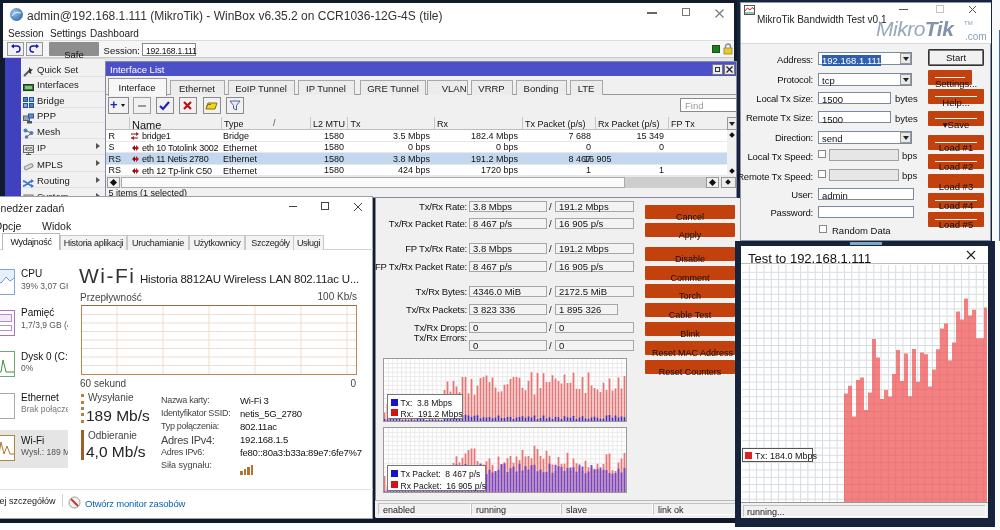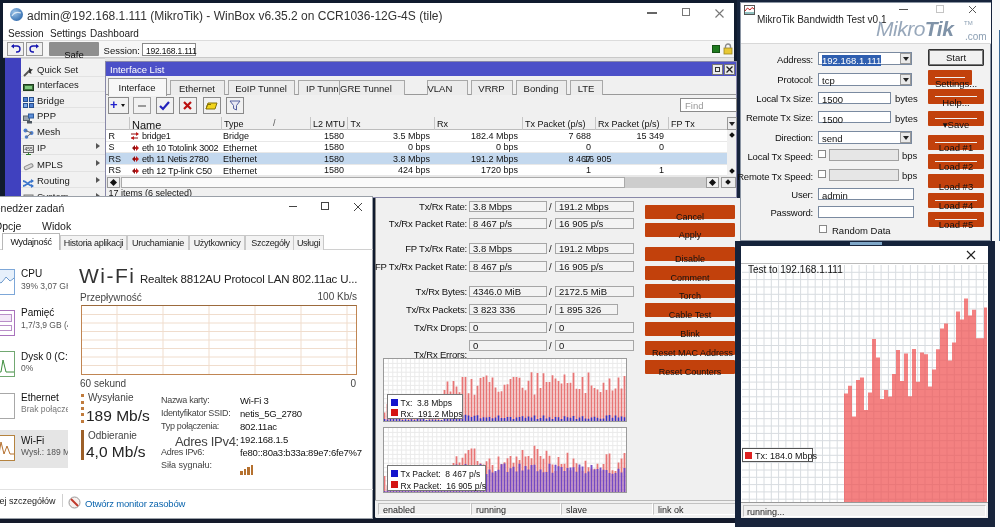--- a/index.html
+++ b/index.html
@@ -148,21 +148,21 @@
 <div class="a tx" style="left:549px;top:285.5px;font-size:9.5px;color:#111">/</div>
 <div class="a fld tx" style="left:555px;top:285.5px;width:79px;height:11px;line-height:10px">2172.5 MiB</div>
 <div class="a tx" style="right:533px;top:304.0px;font-size:9.5px;color:#111;letter-spacing:-0.2px">Tx/Rx Packets:</div>
 <div class="a fld tx" style="left:469px;top:303.5px;width:78px;height:11px;line-height:10px">3 823 336</div>
 <div class="a tx" style="left:549px;top:303.5px;font-size:9.5px;color:#111">/</div>
 <div class="a fld tx" style="left:555px;top:303.5px;width:63px;height:11px;line-height:10px">1 895 326</div>
 <div class="a tx" style="right:533px;top:322.0px;font-size:9.5px;color:#111;letter-spacing:-0.2px">Tx/Rx Drops:</div>
 <div class="a fld tx" style="left:469px;top:321.5px;width:78px;height:11px;line-height:10px">0</div>
 <div class="a tx" style="left:549px;top:321.5px;font-size:9.5px;color:#111">/</div>
 <div class="a fld tx" style="left:555px;top:321.5px;width:79px;height:11px;line-height:10px">0</div>
-<div class="a tx" style="right:533px;top:349px;font-size:9.5px;color:#111;letter-spacing:-0.2px">Tx/Rx Errors:</div>
+<div class="a tx" style="right:533px;top:332px;font-size:9.5px;color:#111;letter-spacing:-0.2px">Tx/Rx Errors:</div>
 <div class="a fld tx" style="left:469px;top:339.5px;width:78px;height:11px;line-height:10px">0</div>
 <div class="a tx" style="left:549px;top:339.5px;font-size:9.5px;color:#111">/</div>
 <div class="a fld tx" style="left:555px;top:339.5px;width:79px;height:11px;line-height:10px">0</div>
 <div class="a" style="left:383px;top:358px;width:244px;height:64px;background:#fff;border:1px solid #9a9a9a">
 <svg width="242" height="62">
       <path d="M0 4.4H242M0 8.8H242M0 13.2H242M0 17.6H242M0 22.0H242M0 26.4H242M0 30.8H242M0 35.2H242M0 39.6H242M0 44.0H242M0 48.4H242M0 52.8H242M0 57.2H242M4.4 0V62M8.8 0V62M13.2 0V62M17.6 0V62M22.0 0V62M26.4 0V62M30.8 0V62M35.2 0V62M39.6 0V62M44.0 0V62M48.4 0V62M52.8 0V62M57.2 0V62M61.6 0V62M66.0 0V62M70.4 0V62M74.8 0V62M79.2 0V62M83.6 0V62M88.0 0V62M92.4 0V62M96.8 0V62M101.2 0V62M105.6 0V62M110.0 0V62M114.4 0V62M118.8 0V62M123.2 0V62M127.6 0V62M132.0 0V62M136.4 0V62M140.8 0V62M145.2 0V62M149.6 0V62M154.0 0V62M158.4 0V62M162.8 0V62M167.2 0V62M171.6 0V62M176.0 0V62M180.4 0V62M184.8 0V62M189.2 0V62M193.6 0V62M198.0 0V62M202.4 0V62M206.8 0V62M211.2 0V62M215.6 0V62M220.0 0V62M224.4 0V62M228.8 0V62M233.2 0V62M237.6 0V62" stroke="#eaeaea" stroke-width="1"></path>
       <path d="M0.5 62V53.4M3.5 62V45.0M6.5 62V58.1M9.5 62V46.6M12.5 62V55.0M15.5 62V47.8M18.5 62V49.5M21.5 62V60.8M24.5 62V50.1M27.5 62V48.2M30.5 62V54.5M33.5 62V54.3M36.5 62V45.5M39.5 62V45.0M42.5 62V60.8M45.5 62V50.6M48.5 62V45.5M51.5 62V47.0M54.5 62V51.9M57.5 62V60.8M60.5 62V30.9M63.5 62V22.4M66.5 62V32.6M69.5 62V21.9M72.5 62V27.5M75.5 62V33.2M78.5 62V18.0M81.5 62V17.9M84.5 62V34.3M87.5 62V19.9M90.5 62V35.8M93.5 62V26.8M96.5 62V18.9M99.5 62V18.0M102.5 62V16.6M105.5 62V22.9M108.5 62V18.6M111.5 62V28.4M114.5 62V32.7M117.5 62V32.3M120.5 62V25.8M123.5 62V25.2M126.5 62V19.9M129.5 62V18.0M132.5 62V18.1M135.5 62V18.7M138.5 62V28.8M141.5 62V31.3M144.5 62V21.7M147.5 62V13.2M150.5 62V35.5M153.5 62V14.1M156.5 62V28.9M159.5 62V14.3M162.5 62V23.0M165.5 62V23.0M168.5 62V16.2M171.5 62V19.4M174.5 62V21.9M177.5 62V24.5M180.5 62V15.4M183.5 62V24.0M186.5 62V23.7M189.5 62V13.7M192.5 62V29.8M195.5 62V29.9M198.5 62V18.1M201.5 62V33.9M204.5 62V13.6M207.5 62V26.5M210.5 62V29.0M213.5 62V30.4M216.5 62V32.9M219.5 62V23.8M222.5 62V31.0M225.5 62V19.5M228.5 62V31.5M231.5 62V29.4M234.5 62V18.4M237.5 62V29.5M240.5 62V16.9" stroke="#e87575" stroke-width="1.8"></path>
       <path d="M0.5 62V60.1M3.5 62V60.4M6.5 62V59.6M9.5 62V59.9M12.5 62V59.7M15.5 62V60.0M18.5 62V61.0M21.5 62V60.2M24.5 62V61.1M27.5 62V60.3M30.5 62V61.0M33.5 62V60.1M36.5 62V60.3M39.5 62V60.0M42.5 62V60.9M45.5 62V60.7M48.5 62V60.5M51.5 62V60.7M54.5 62V61.0M57.5 62V60.9M60.5 62V57.7M63.5 62V57.8M66.5 62V56.0M69.5 62V57.7M72.5 62V59.6M75.5 62V58.5M78.5 62V56.6M81.5 62V55.8M84.5 62V56.5M87.5 62V57.9M90.5 62V56.7M93.5 62V56.3M96.5 62V59.2M99.5 62V58.3M102.5 62V58.4M105.5 62V57.9M108.5 62V59.3M111.5 62V58.4M114.5 62V56.4M117.5 62V59.1M120.5 62V59.0M123.5 62V58.1M126.5 62V58.0M129.5 62V60.0M132.5 62V58.5M135.5 62V57.9M138.5 62V57.3M141.5 62V58.8M144.5 62V57.4M147.5 62V58.5M150.5 62V56.4M153.5 62V59.9M156.5 62V59.0M159.5 62V56.4M162.5 62V59.6M165.5 62V58.2M168.5 62V59.9M171.5 62V57.9M174.5 62V58.3M177.5 62V60.1M180.5 62V57.3M183.5 62V58.2M186.5 62V58.8M189.5 62V57.0M192.5 62V60.1M195.5 62V58.4M198.5 62V57.3M201.5 62V59.4M204.5 62V59.8M207.5 62V58.4M210.5 62V57.8M213.5 62V58.7M216.5 62V59.8M219.5 62V59.4M222.5 62V56.5M225.5 62V56.0M228.5 62V58.8M231.5 62V56.5M234.5 62V58.6M237.5 62V57.5M240.5 62V58.2" stroke="#3434c8" stroke-width="1.6"></path>
     </svg></div>
 <div class="a" style="left:386.5px;top:394px;width:76px;height:25px;background:#fff;border:1px solid #777">
@@ -205,22 +205,22 @@
   </div>
 <div class="a" style="left:724px;top:63.5px;width:11px;height:11px;background:#ececec;border:1px solid #777"></div>
 <svg class="a" style="left:726px;top:65.5px" width="7" height="7">
     <path d="M0.5 0.5 L6.5 6.5 M6.5 0.5 L0.5 6.5" stroke="#222" stroke-width="1.3"></path>
   </svg>
 <div class="a" style="left:106px;top:76px;width:630px;height:19px;border-bottom:1px solid #999"></div>
 <div class="a tx" style="left:107.5px;top:78px;width:59px;height:18px;background:#f7f7f7;border:1px solid #999;border-bottom:none;text-align:center;font-size:9.5px;color:#111;padding-top:3px;z-index:2">Interface</div>
 <div class="a tx" style="left:169.5px;top:80px;width:55px;height:15px;background:#ececec;border:1px solid #a8a8a8;border-bottom:none;text-align:center;font-size:9.5px;color:#222;padding-top:2px">Ethernet</div>
 <div class="a tx" style="left:227.5px;top:80px;width:67px;height:15px;background:#ececec;border:1px solid #a8a8a8;border-bottom:none;text-align:center;font-size:9.5px;color:#222;padding-top:2px">EoIP Tunnel</div>
 <div class="a tx" style="left:297.5px;top:80px;width:57px;height:15px;background:#ececec;border:1px solid #a8a8a8;border-bottom:none;text-align:center;font-size:9.5px;color:#222;padding-top:2px">IP Tunnel</div>
-<div class="a tx" style="left:339px;top:80px;width:66px;height:15px;background:#ececec;border:1px solid #a8a8a8;border-bottom:none;text-align:left;font-size:9.5px;color:#222;padding-top:2px">GRE Tunnel</div>
-<div class="a tx" style="left:426.5px;top:80px;width:41px;height:15px;background:#ececec;border:1px solid #a8a8a8;border-bottom:none;text-align:left;font-size:9.5px;color:#222;padding-top:2px">VLAN</div>
+<div class="a tx" style="left:360px;top:80px;width:66px;height:15px;background:#ececec;border:1px solid #a8a8a8;border-bottom:none;text-align:center;font-size:9.5px;color:#222;padding-top:2px">GRE Tunnel</div>
+<div class="a tx" style="left:426.5px;top:80px;width:41px;height:15px;background:#ececec;border:1px solid #a8a8a8;border-bottom:none;text-align:right;font-size:9.5px;color:#222;padding-top:2px">VLAN</div>
 <div class="a tx" style="left:470.5px;top:80px;width:42px;height:15px;background:#ececec;border:1px solid #a8a8a8;border-bottom:none;text-align:center;font-size:9.5px;color:#222;padding-top:2px">VRRP</div>
 <div class="a tx" style="left:515.5px;top:80px;width:51px;height:15px;background:#ececec;border:1px solid #a8a8a8;border-bottom:none;text-align:center;font-size:9.5px;color:#222;padding-top:2px">Bonding</div>
 <div class="a tx" style="left:569.5px;top:80px;width:33px;height:15px;background:#ececec;border:1px solid #a8a8a8;border-bottom:none;text-align:center;font-size:9.5px;color:#222;padding-top:2px">LTE</div>
 <div class="a" style="left:108px;top:96.5px;width:21px;height:17px;background:#f1f1f1;border:1px solid #8a8a8a">
     <div class="a tx" style="left:1px;top:-1px;font-size:13px;font-weight:bold;color:#2222cc">+</div>
     <div class="a dar" style="left:12px;top:6px;border-top-color:#111;border-left-width:2.5px;border-right-width:2.5px;border-top-width:3.5px"></div>
   </div>
 <div class="a" style="left:133px;top:96.5px;width:18px;height:17px;background:#f1f1f1;border:1px solid #a0a0a0">
     <div class="a" style="left:4px;top:7px;width:8px;height:2px;background:#9a9a9a"></div>
   </div>
@@ -311,21 +311,21 @@
 <div class="a dia" style="left:730px;top:169px;width:4px;height:4px"></div>
 <div class="a" style="left:106px;top:176px;width:630px;height:12px;background:#e8e8e8"></div>
 <div class="a" style="left:106.5px;top:176.5px;width:13px;height:11px;background:#f0f0f0;border:1px solid #999"></div>
 <div class="a dia" style="left:110.5px;top:180px"></div>
 <div class="a" style="left:121px;top:176.5px;width:504px;height:11px;background:#fafafa;border:1px solid #aaa"></div>
 <div class="a" style="left:625px;top:176.5px;width:81px;height:11px;background:#cdcdcd"></div>
 <div class="a" style="left:706px;top:176.5px;width:13px;height:11px;background:#f0f0f0;border:1px solid #999"></div>
 <div class="a dia" style="left:710px;top:180px"></div>
 <div class="a" style="left:721px;top:176.5px;width:15px;height:11px;background:#ececec;border:1px solid #999"></div>
 <div class="a dia" style="left:726px;top:180px;width:4px;height:4px"></div>
-<div class="a tx" style="left:108.5px;top:188px;font-size:9px;color:#111">17 items (6 selected)</div>
+<div class="a tx" style="left:108.5px;top:188px;font-size:9px;color:#111">5 items (1 selected)</div>
 
 <div class="a" style="left:-30px;top:196px;width:403px;height:323px;background:#fff;border:1px solid #9aa0a8;border-left:none"></div>
 <div class="a tx" style="left:-14px;top:201.5px;font-size:10.5px;color:#222">Menedżer zadań</div>
 <div class="a" style="left:289px;top:205.5px;width:8px;height:1.2px;background:#444"></div>
 <div class="a" style="left:321px;top:201.5px;width:8px;height:8px;border:1px solid #444"></div>
 <svg class="a" style="left:353px;top:202px" width="10" height="10">
     <path d="M1 1 L9 9 M9 1 L1 9" stroke="#444" stroke-width="1"></path>
   </svg>
 <div class="a tx" style="left:-6px;top:219.5px;font-size:10.5px;color:#222">Opcje</div>
 <div class="a tx" style="left:42px;top:219.5px;font-size:10.5px;color:#222">Widok</div>
@@ -357,42 +357,42 @@
 <div class="a" style="left:-8px;top:392.5px;width:23px;height:26px;background:#fff;border:1px solid #a8a8a8"></div>
 <div class="a tx" style="left:21px;top:391.5px;width:47px;overflow:hidden;font-size:10px;color:#111">Ethernet</div>
 <div class="a tx" style="left:21px;top:404px;width:47px;overflow:hidden;font-size:8.5px;color:#777">Brak połącze</div>
 <div class="a" style="left:-8px;top:435px;width:23px;height:26px;background:#fff;border:1px solid #b5833f"><svg width="21" height="24">
       <path d="M0 18 H6 L8 6 L11 18 L14 10 L17 18 H21" stroke="#b5712f" fill="none"></path>
     </svg></div>
 <div class="a tx" style="left:21px;top:434.5px;width:47px;overflow:hidden;font-size:10px;color:#111">Wi-Fi</div>
 <div class="a tx" style="left:21px;top:447px;width:47px;overflow:hidden;font-size:8.5px;color:#555">Wysł.: 189 M</div>
 
 <div class="a tx" style="left:79px;top:263.5px;font-size:21px;color:#333;letter-spacing:1.5px">Wi-Fi</div>
-<div class="a tx" style="left:140px;top:273px;width:219px;overflow:hidden;font-size:11.5px;letter-spacing:-0.2px;color:#222">Realtek 8812AU Protocol LAN 802.11ac U...</div>
+<div class="a tx" style="left:140px;top:273px;width:219px;overflow:hidden;font-size:11.5px;letter-spacing:-0.2px;color:#222">Historia 8812AU Wireless LAN 802.11ac U...</div>
 <div class="a tx" style="left:80px;top:291.5px;font-size:10px;color:#444">Przepływność</div>
 <div class="a tx" style="left:277px;top:291px;width:80px;text-align:right;font-size:10px;color:#444">100 Kb/s</div>
 <div class="a" style="left:81px;top:304.5px;width:276px;height:70px;background:#fff;border:1px solid #c08552;border-top-color:#9c6a3c">
 <svg width="274" height="68">
       <path d="M0 8.5H274M0 17.0H274M0 25.5H274M0 34.0H274M0 42.5H274M0 51.0H274M0 59.5H274M35 0V68M81 0V68M127 0V68M173 0V68M219 0V68M265 0V68" stroke="#f0ddcd" stroke-width="1"></path>
     </svg></div>
 <div class="a tx" style="left:80px;top:377.5px;font-size:10px;color:#444">60 sekund</div>
 <div class="a tx" style="left:330px;top:377.5px;width:26px;text-align:right;font-size:10px;color:#444">0</div>
 <div class="a" style="left:81px;top:394px;width:0;height:29px;border-left:3px dotted #c07b3d"></div>
 <div class="a tx" style="left:88px;top:391.5px;font-size:10px;color:#444">Wysyłanie</div>
 <div class="a tx" style="left:86px;top:407px;font-size:15.5px;color:#222">189 Mb/s</div>
 <div class="a" style="left:81px;top:430px;width:3px;height:30px;background:#9c5f28"></div>
 <div class="a tx" style="left:88px;top:429.5px;font-size:10px;color:#444">Odbieranie</div>
 <div class="a tx" style="left:86px;top:442.5px;font-size:15.5px;color:#222">4,0 Mb/s</div>
 <div class="a tx" style="left:161px;top:394.5px;font-size:9px;letter-spacing:-0.3px;color:#444">Nazwa karty:</div>
 <div class="a tx" style="left:240px;top:394.5px;font-size:9.5px;letter-spacing:-0.2px;color:#111">Wi-Fi 3</div>
 <div class="a tx" style="left:161px;top:407.5px;font-size:9px;letter-spacing:-0.3px;color:#444">Identyfikator SSID:</div>
 <div class="a tx" style="left:240px;top:407.5px;font-size:9.5px;letter-spacing:-0.2px;color:#111">netis_5G_2780</div>
 <div class="a tx" style="left:161px;top:420.5px;font-size:9px;letter-spacing:-0.3px;color:#444">Typ połączenia:</div>
 <div class="a tx" style="left:240px;top:420.5px;font-size:9.5px;letter-spacing:-0.2px;color:#111">802.11ac</div>
-<div class="a tx" style="left:175px;top:433.5px;font-size:13px;letter-spacing:-0.3px;color:#444">Adres IPv4:</div>
+<div class="a tx" style="left:161px;top:433.5px;font-size:11px;letter-spacing:-0.3px;color:#444">Adres IPv4:</div>
 <div class="a tx" style="left:240px;top:433.5px;font-size:9.5px;letter-spacing:-0.2px;color:#111">192.168.1.5</div>
 <div class="a tx" style="left:161px;top:446.5px;font-size:9px;letter-spacing:-0.3px;color:#444">Adres IPv6:</div>
 <div class="a tx" style="left:240px;top:446.5px;font-size:9.5px;letter-spacing:-0.2px;color:#111">fe80::80a3:b33a:89e7:6fe7%7</div>
 <div class="a tx" style="left:161px;top:460px;font-size:9px;color:#444">Siła sygnału:</div>
 <div class="a" style="left:240px;top:461px"><div style="display:inline-block;width:2.5px;height:4px;background:#b5712f;margin-right:1px"></div><div style="display:inline-block;width:2.5px;height:6px;background:#b5712f;margin-right:1px"></div><div style="display:inline-block;width:2.5px;height:8px;background:#b5712f;margin-right:1px"></div><div style="display:inline-block;width:2.5px;height:10px;background:#b5712f"></div></div>
 <div class="a" style="left:-30px;top:489px;width:403px;height:1px;background:#e2e2e2"></div>
 <div class="a tx" style="left:-15px;top:496px;font-size:9px;color:#222">Mniej szczegółów</div>
 <div class="a" style="left:62px;top:494px;width:1px;height:13px;background:#d0d0d0"></div>
 <svg class="a" style="left:68px;top:496px" width="13" height="13">
     <circle cx="6.5" cy="6.5" r="5.5" fill="#f8f0ee" stroke="#999"></circle>
@@ -461,21 +461,21 @@
 <div class="a btn tx" style="left:928px;top:135px;width:56px;height:14.5px;font-size:9.5px;line-height:12.5px">Load #1</div>
 <div class="a btn tx" style="left:928px;top:154px;width:56px;height:14.5px;font-size:9.5px;line-height:12.5px">Load #2</div>
 <div class="a btn tx" style="left:928px;top:173.5px;width:56px;height:14.5px;font-size:9.5px;line-height:12.5px">Load #3</div>
 <div class="a btn tx" style="left:928px;top:193px;width:56px;height:14.5px;font-size:9.5px;line-height:12.5px">Load #4</div>
 <div class="a btn tx" style="left:928px;top:212px;width:56px;height:14.5px;font-size:9.5px;line-height:12.5px">Load #5</div>
 <div class="a" style="left:994.5px;top:241px;width:5.5px;height:289px;background:#fafcfd;z-index:8"></div>
 <div class="a" style="left:735px;top:527px;width:265px;height:3px;background:#fafcfd;z-index:8"></div>
 <div class="a" style="left:735px;top:241px;width:259.5px;height:286px;background:#15233b;z-index:8"></div>
 <div class="a" style="left:850px;top:241.5px;width:32px;height:3px;background:#7fa7c8;z-index:8"></div>
 <div class="a" style="left:741px;top:246px;width:247px;height:272px;background:#fff;z-index:8"></div>
-<div class="a tx" style="left:748px;top:264px;font-size:10px;color:#111;z-index:9">Test to 192.168.1.111</div>
+<div class="a tx" style="left:748px;top:251px;font-size:13px;color:#111;z-index:9">Test to 192.168.1.111</div>
 <svg class="a" style="left:966px;top:250px;z-index:9" width="10" height="10">
     <path d="M1 1 L9 9 M9 1 L1 9" stroke="#222" stroke-width="1.2"></path>
   </svg>
 <div class="a" style="left:741px;top:263px;width:247px;height:239px;background:#fff;border-top:1px solid #bbb;z-index:8">
 <svg width="245" height="237" style="position:absolute;left:1px;top:1px">
       <path d="M0 7.3H245M0 14.6H245M0 22.0H245M0 29.3H245M0 36.6H245M0 43.9H245M0 51.2H245M0 58.6H245M0 65.9H245M0 73.2H245M0 80.5H245M0 87.8H245M0 95.2H245M0 102.5H245M0 109.8H245M0 117.1H245M0 124.4H245M0 131.8H245M0 139.1H245M0 146.4H245M0 153.7H245M0 161.0H245M0 168.4H245M0 175.7H245M0 183.0H245M0 190.3H245M0 197.6H245M0 205.0H245M0 212.3H245M0 219.6H245M0 226.9H245M0 234.2H245M7.3 0V237M14.6 0V237M22.0 0V237M29.3 0V237M36.6 0V237M43.9 0V237M51.2 0V237M58.6 0V237M65.9 0V237M73.2 0V237M80.5 0V237M87.8 0V237M95.2 0V237M102.5 0V237M109.8 0V237M117.1 0V237M124.4 0V237M131.8 0V237M139.1 0V237M146.4 0V237M153.7 0V237M161.0 0V237M168.4 0V237M175.7 0V237M183.0 0V237M190.3 0V237M197.6 0V237M205.0 0V237M212.3 0V237M219.6 0V237M226.9 0V237M234.2 0V237M241.6 0V237" stroke="#d8dce0" stroke-width="1"></path>
       <path d="M102 237L102 128.5L106 128.5L106 237ZM106 237L106 120.8L110 120.8L110 237ZM110 237L110 151.5L114 151.5L114 237ZM114 237L114 114.9L118 114.9L118 237ZM118 237L118 112.5L122 112.5L122 237ZM122 237L122 145.1L126 145.1L126 237ZM126 237L126 127.5L130 127.5L130 237ZM130 237L130 74.1L134 74.1L134 237ZM134 237L134 92.6L138 92.6L138 237ZM138 237L138 134.0L142 134.0L142 237ZM142 237L142 124.9L146 124.9L146 237ZM146 237L146 131.6L150 131.6L150 237ZM150 237L150 108.9L154 108.9L154 237ZM154 237L154 85.0L158 85.0L158 237ZM158 237L158 116.1L162 116.1L162 237ZM162 237L162 88.5L166 88.5L166 237ZM166 237L166 131.2L170 131.2L170 237ZM170 237L170 83.9L174 83.9L174 237ZM174 237L174 116.7L178 116.7L178 237ZM178 237L178 87.4L182 87.4L182 237ZM182 237L182 89.2L186 89.2L186 237ZM186 237L186 121.5L190 121.5L190 237ZM190 237L190 104.6L194 104.6L194 237ZM194 237L194 84.2L198 84.2L198 237ZM198 237L198 63.4L202 63.4L202 237ZM202 237L202 58.6L206 58.6L206 237ZM206 237L206 95.6L210 95.6L210 237ZM210 237L210 77.5L214 77.5L214 237ZM214 237L214 46.5L218 46.5L218 237ZM218 237L218 54.4L222 54.4L222 237ZM222 237L222 33.5L226 33.5L226 237ZM226 237L226 50.5L230 50.5L230 237ZM230 237L230 44.8L234 44.8L234 237ZM234 237L234 73.2L238 73.2L238 237ZM238 237L238 73.2L242 73.2L242 237ZM242 237L242 42.4L246 42.4L246 237Z" fill="rgba(240,80,80,0.72)"></path>
     </svg>
   </div>
 <div class="a" style="left:741.5px;top:448px;width:71px;height:14px;background:#fff;border:1px solid #555;z-index:9"></div>

